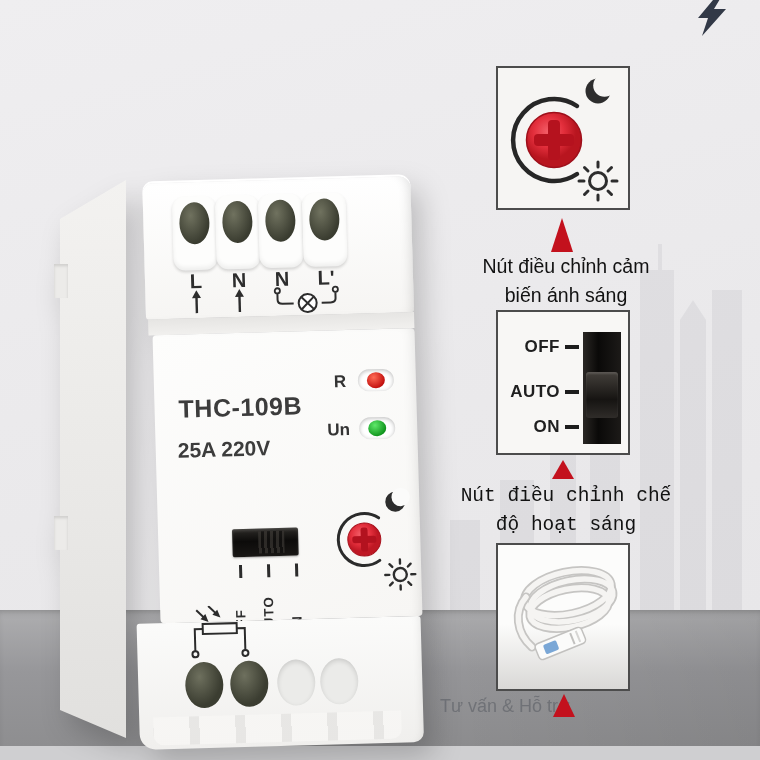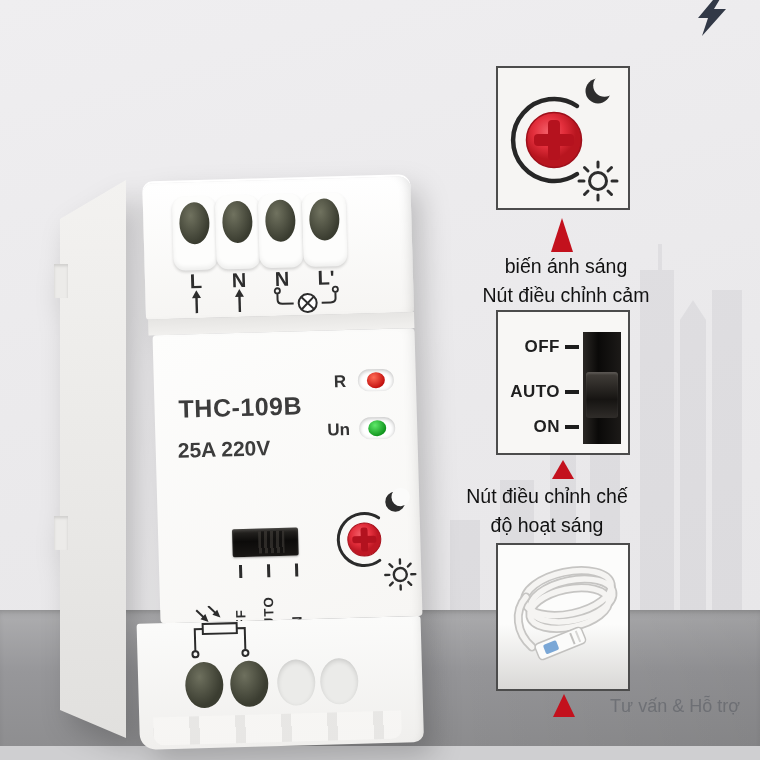--- a/index.html
+++ b/index.html
@@ -61,21 +61,21 @@
   .cap{text-align:center;color:#121212;font-size:19.5px;line-height:29px;}
   .arr{width:0;height:0;border-left:11px solid transparent;border-right:11px solid transparent;}
   .mode-label{left:0;width:62px;text-align:right;font-size:17px;font-weight:bold;color:#1f1f1f;letter-spacing:.5px;}
   .mode-dash{left:67px;width:14px;height:3.5px;background:#1d1d1d;}
   .mode-bar{left:85px;top:20px;width:38px;height:112px;background:linear-gradient(90deg,#2a2724,#0a0908 40%,#1c1a18);}
   .bar-handle{position:absolute;left:3px;top:40px;width:32px;height:46px;border-radius:3px;
               background:linear-gradient(180deg,#44403b,#161412 60%,#2f2c29);box-shadow:inset 0 2px 2px rgba(255,255,255,.12);}
 
   
   .wm-brand{left:150px;top:702px;font-size:43px;font-weight:bold;letter-spacing:1px;color:rgba(82,110,197,.52);white-space:nowrap;}
-  .wm-support{left:440px;top:697px;width:300px;text-align:right;color:rgba(86,89,97,.55);}
+  .wm-support{left:440px;top:697px;width:300px;text-align:left;color:rgba(86,89,97,.55);}
   .wm-support .l1{font-size:18px;line-height:18px;}
   .wm-support .l2{font-size:28px;line-height:26px;}
   .z5{z-index:5}.z20{z-index:20}.z24{z-index:24}.z25{z-index:25}.z26{z-index:26}.z30{z-index:30}
 </style>
 </head>
 <body>
 
 <div id="page">
 
   <svg class="abs bg-city" viewBox="0 0 330 382">
@@ -249,37 +249,37 @@
           <line x1="114" y1="113" x2="119" y2="113"></line>
         <line x1="90" y1="103" x2="86.5" y2="99.5"></line>
           <line x1="110" y1="123" x2="113.5" y2="126.5"></line>
         <line x1="90" y1="123" x2="86.5" y2="126.5"></line>
           <line x1="110" y1="103" x2="113.5" y2="99.5"></line>
       </g>
     </svg>
   </div>
   <div class="abs arr z26" style="left:551px;top:218px;border-bottom:34px solid #c3111d;"></div>
   <div class="abs cap z26" style="left:448px;top:252px;width:236px;">
+    <div>Nút điều chỉnh cảm</div>
     <div>biến ánh sáng</div>
-    <div>Nút điều chỉnh cảm</div>
   </div>
 
   <div class="abs callout z25" style="top:310px;height:145px;background:#f8f7f5;">
     <div class="abs mode-label" style="top:25px;">OFF</div>
     <div class="abs mode-label" style="top:70px;">AUTO</div>
     <div class="abs mode-label" style="top:105px;">ON</div>
     <div class="abs mode-dash" style="top:33px;"></div>
     <div class="abs mode-dash" style="top:78px;"></div>
     <div class="abs mode-dash" style="top:113px;"></div>
     <div class="abs mode-bar">
         <div class="bar-handle"></div>
       </div>
   </div>
   <div class="abs arr z26" style="left:552px;top:460px;border-bottom:19px solid #c3111d;"></div>
-  <div class="abs cap z26" style="left:429px;top:482px;width:236px;">
+  <div class="abs cap z26" style="left:448px;top:482px;width:236px;font-family:Liberation Mono, monospace;">
     <div>Nút điều chỉnh chế</div>
     <div>độ hoạt sáng</div>
   </div>
 
   <div class="abs callout z25" style="top:543px;height:148px;background:linear-gradient(180deg,#fcfcfb 55%,#d9d8d6);">
     <svg width="130" height="144" viewBox="0 0 130 144">
       <g transform="translate(70,48) rotate(-12)" fill="none" stroke-linecap="round">
         <g stroke="#c6c5c3" stroke-width="9">
           <ellipse rx="44" ry="21"></ellipse>
             <ellipse cx="2" cy="8" rx="42" ry="20"></ellipse>

